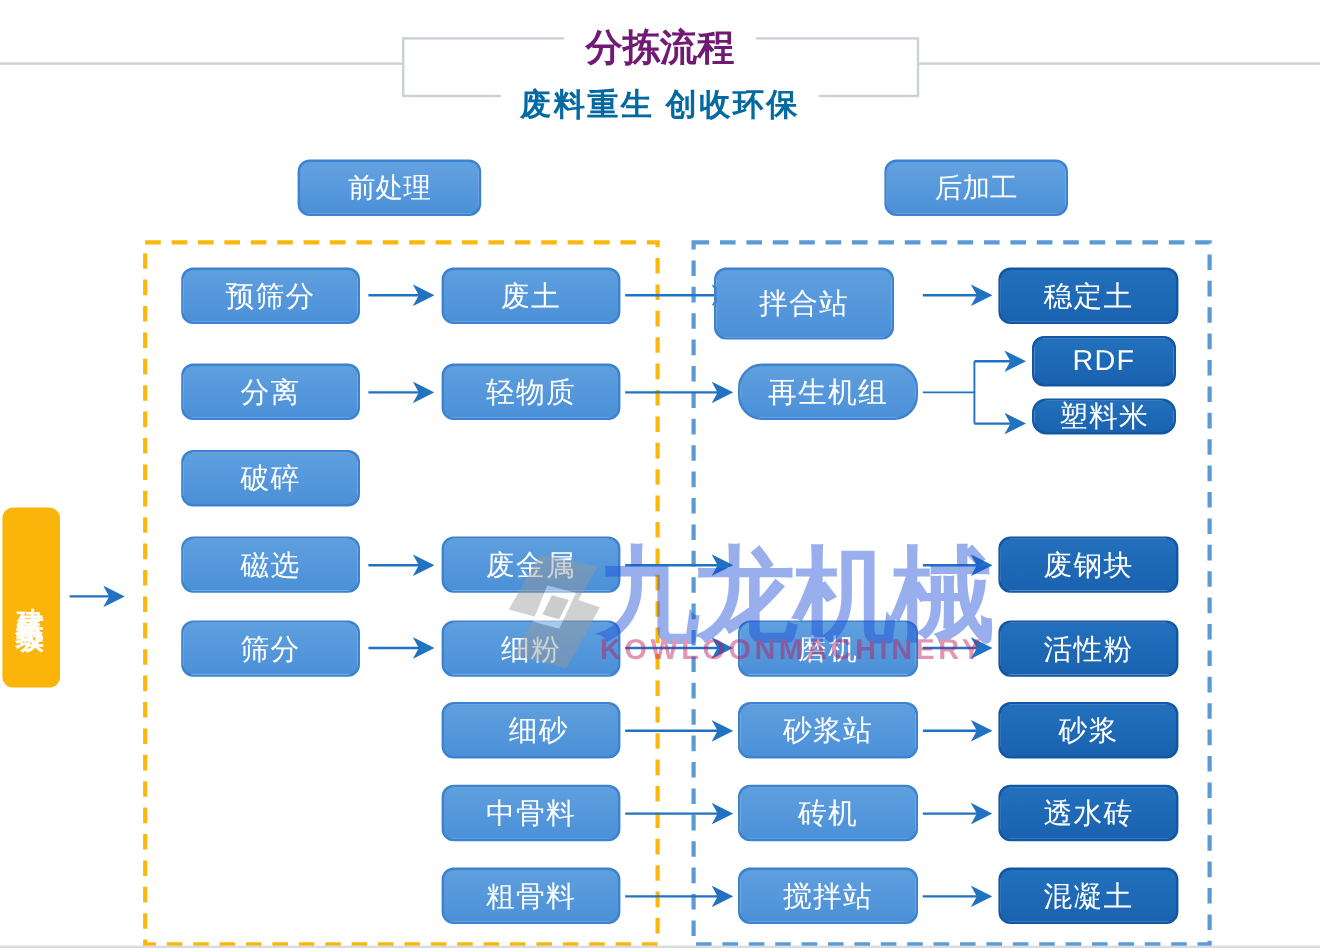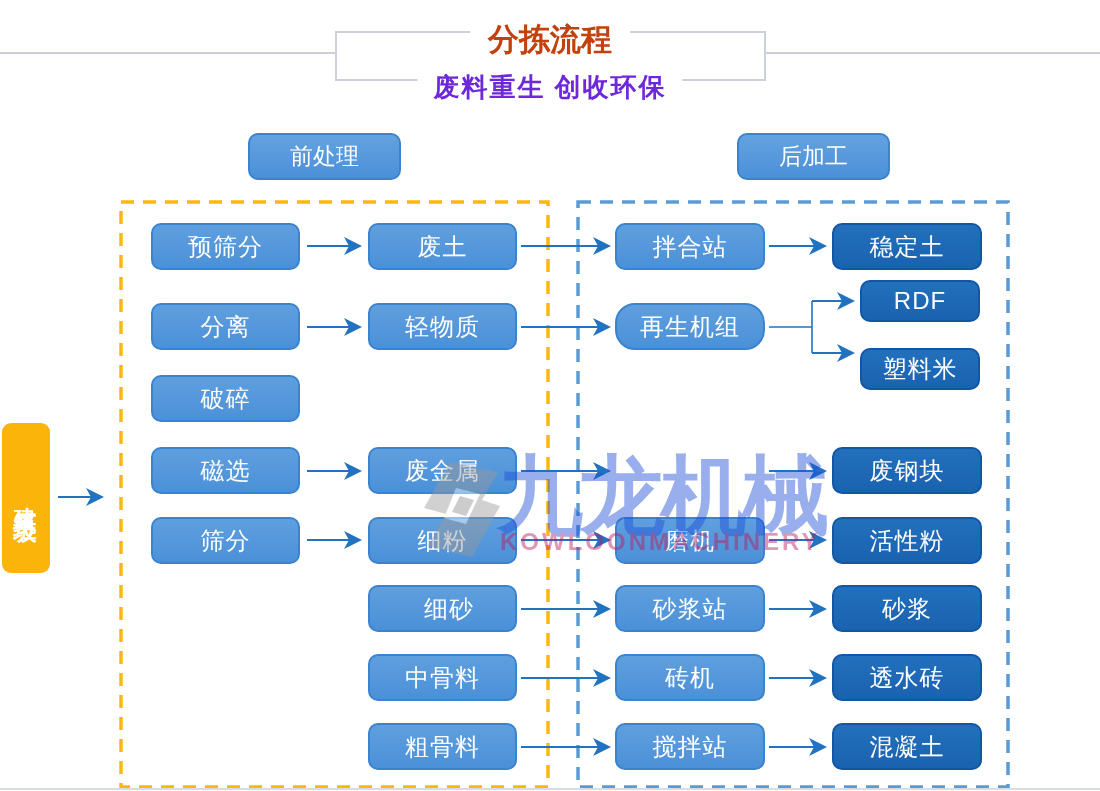--- a/index.html
+++ b/index.html
@@ -5,23 +5,23 @@
   html,body{margin:0;padding:0;background:#fff;}
   #stage{
     position:relative;width:1100px;height:791px;background:#ffffff;overflow:hidden;
     font-family:"Liberation Sans","DejaVu Sans",sans-serif;
   }
   .abs{position:absolute;}
   
   #hline{left:0;top:52px;width:1100px;height:2px;background:#ccd1d9;z-index:1;}
   #titlebox{left:335px;top:31px;width:427px;height:46px;background:#ffffff;border:2px solid #ccd1d9;z-index:2;}
   #title{left:550px;top:19px;transform:translateX(-50%);z-index:3;background:#fff;padding:0 18px;
-         font-size:31px;font-weight:bold;color:#c2410c;white-space:nowrap;}
+         font-size:31px;font-weight:bold;color:#701a75;white-space:nowrap;}
   #subtitle{left:550px;top:70px;transform:translateX(-50%);z-index:3;background:#fff;padding:0 16px;
-         font-size:26px;font-weight:bold;color:#6d28d9;white-space:nowrap;letter-spacing:2px;}
+         font-size:26px;font-weight:bold;color:#0369a1;white-space:nowrap;letter-spacing:2px;}
   
   .secbtn{width:149px;height:43px;border-radius:10px;z-index:2;
      background:linear-gradient(180deg,#63a2e0,#4b90d8);border:2px solid #3c83cf;
      display:flex;align-items:center;justify-content:center;color:#fff;font-size:23px;}
   #btn-pre{left:248px;top:133px;}
   #btn-post{left:737px;top:133px;}
   
   .node{border-radius:10px;z-index:2;display:flex;align-items:center;justify-content:center;
      color:#fff;font-size:24px;letter-spacing:1px;white-space:nowrap;
      background:linear-gradient(180deg,#5f9fde,#4b90d8);border:2px solid #3c83cf;box-sizing:border-box;}
@@ -101,30 +101,30 @@
   <div class="abs node" style="left:151px;top:517px;width:149px;height:47px;">筛分</div>
 
   <div class="abs node" style="left:368px;top:223px;width:149px;height:47px;">废土</div>
   <div class="abs node" style="left:368px;top:303px;width:149px;height:47px;">轻物质</div>
   <div class="abs node" style="left:368px;top:447px;width:149px;height:47px;">废金属</div>
   <div class="abs node" style="left:368px;top:517px;width:149px;height:47px;">细粉</div>
   <div class="abs node" style="left:368px;top:585px;width:149px;height:47px;padding-left:13px;">细砂</div>
   <div class="abs node" style="left:368px;top:654px;width:149px;height:47px;">中骨料</div>
   <div class="abs node" style="left:368px;top:723px;width:149px;height:47px;">粗骨料</div>
 
-  <div class="abs node" style="left:615px;top:223px;width:150px;height:47px;">拌合站</div>
+  <div class="abs node" style="left:595px;top:223px;width:150px;height:60px;">拌合站</div>
   <div class="abs node" style="left:615px;top:303px;width:150px;height:47px;border-radius:20px;">再生机组</div>
   <div class="abs node" style="left:615px;top:517px;width:150px;height:47px;">磨机</div>
   <div class="abs node" style="left:615px;top:585px;width:150px;height:47px;">砂浆站</div>
   <div class="abs node" style="left:615px;top:654px;width:150px;height:47px;">砖机</div>
   <div class="abs node" style="left:615px;top:723px;width:150px;height:47px;">搅拌站</div>
 
   <div class="abs node dark" style="left:832px;top:223px;width:150px;height:47px;">稳定土</div>
   <div class="abs node dark" style="left:860px;top:280px;width:120px;height:42px;">RDF</div>
-  <div class="abs node dark" style="left:860px;top:348px;width:120px;height:42px;">塑料米</div>
+  <div class="abs node dark" style="left:860px;top:332px;width:120px;height:30px;border-radius:12px;">塑料米</div>
   <div class="abs node dark" style="left:832px;top:447px;width:150px;height:47px;">废钢块</div>
   <div class="abs node dark" style="left:832px;top:517px;width:150px;height:47px;">活性粉</div>
   <div class="abs node dark" style="left:832px;top:585px;width:150px;height:47px;">砂浆</div>
   <div class="abs node dark" style="left:832px;top:654px;width:150px;height:47px;">透水砖</div>
   <div class="abs node dark" style="left:832px;top:723px;width:150px;height:47px;">混凝土</div>
 
   <div class="abs" id="watermark">
     <svg id="wm-logo" width="85" height="95" viewBox="0 0 85 95">
       <polygon points="30,0 78,10 62,38 80,44 52,95 8,84 26,52 4,46" fill="#9a9a9a"></polygon>
       <polygon points="36,26 60,32 46,62 24,56" fill="#ffffff"></polygon>

